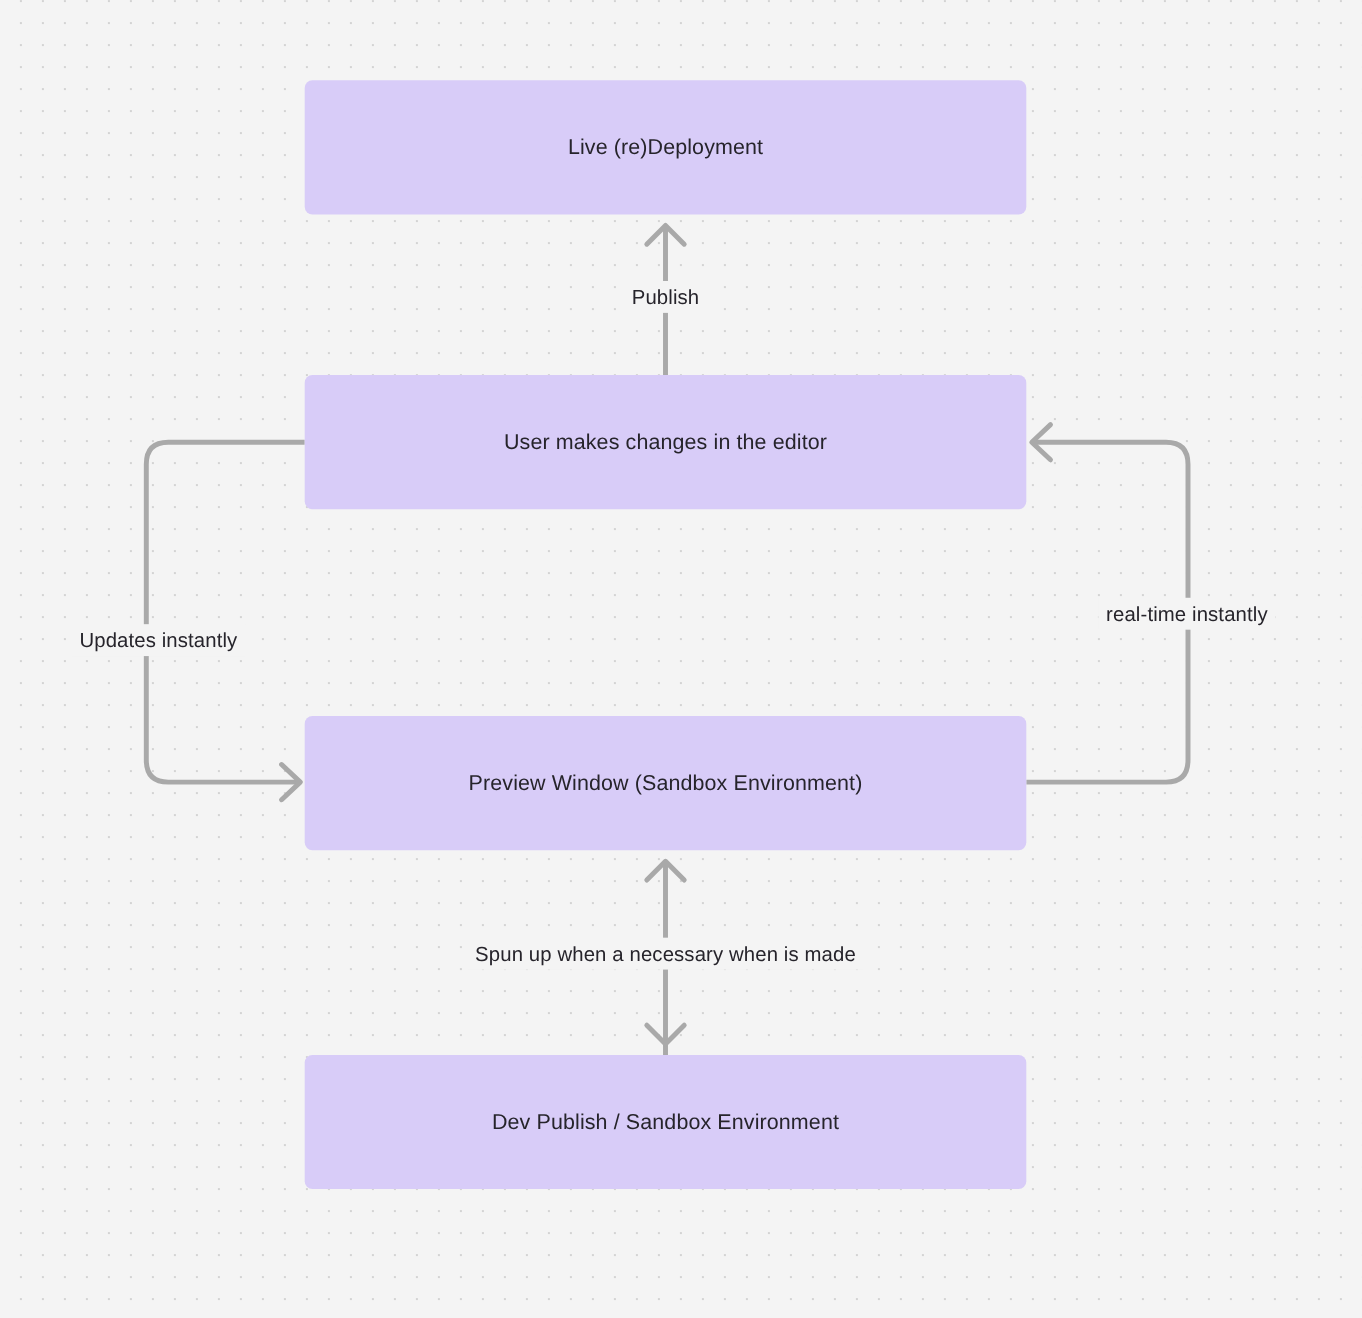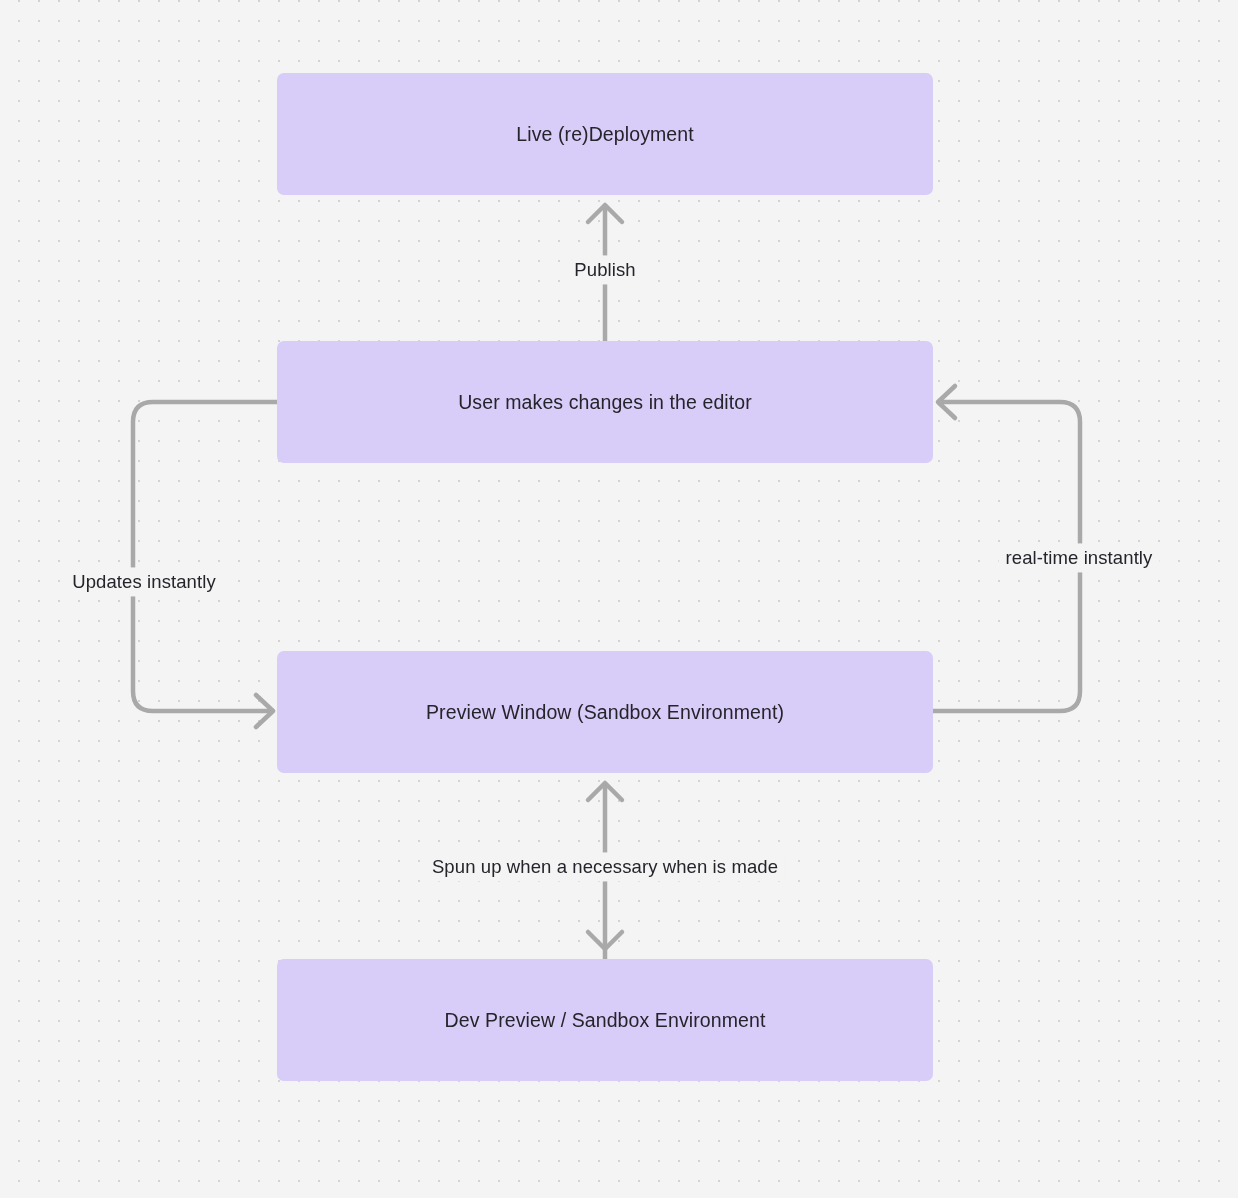--- a/index.html
+++ b/index.html
@@ -102,21 +102,21 @@
 
   <div class="node" style="left:277px; top:651px; width:656px; height:122px;">
     <span>Preview Window (Sandbox Environment)</span>
   </div>
 
   <div class="node" style="left:277px; top:341px; width:656px; height:122px;">
     <span>User makes changes in the editor</span>
   </div>
 
   <div class="node" style="left:277px; top:959px; width:656px; height:122px;">
-    <span>Dev Preview / Sandbox Environment</span>
+    <span>Dev Publish / Sandbox Environment</span>
   </div>
 
   <div class="edge-label centered" style="left:605px; top:270px;">Publish</div>
 
   <div class="edge-label centered" style="left:144px; top:558px;margin-top:24px;">Updates instantly</div>
 
   <div class="edge-label centered" style="left:1079px; top:558px;">real-time instantly</div>
 
   <div class="edge-label centered" style="left:605px; top:867px;">Spun up when a necessary when is made</div>
 

